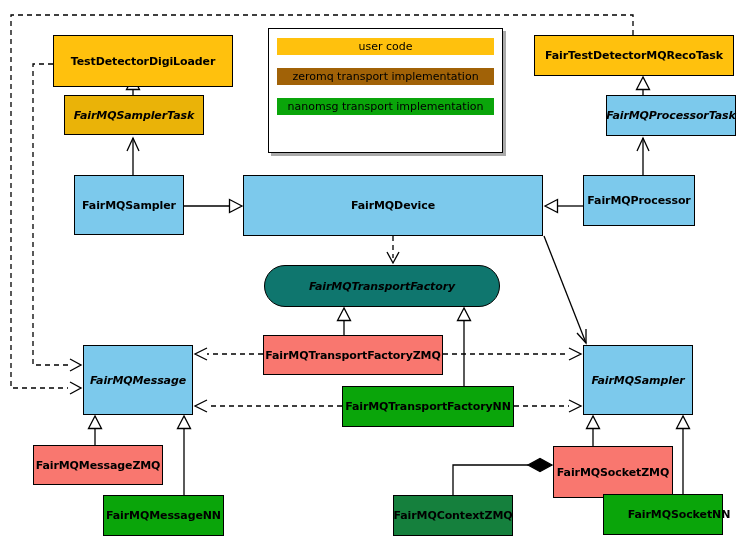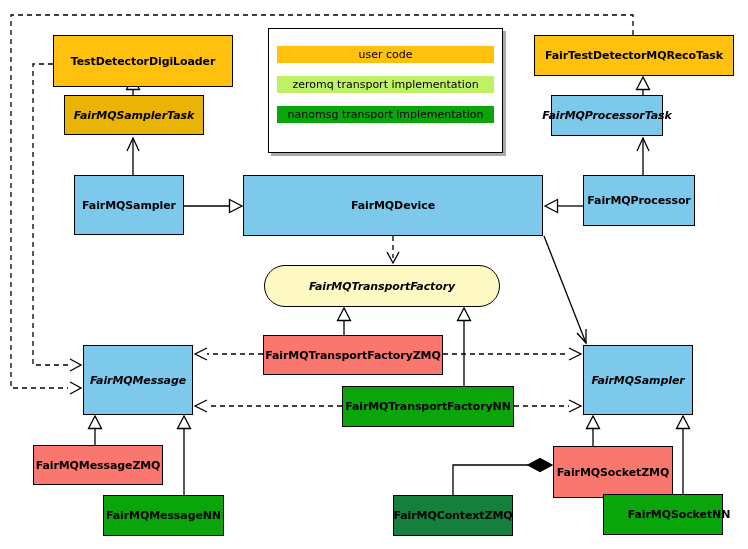--- a/index.html
+++ b/index.html
@@ -19,21 +19,21 @@
     font-size:11px;font-weight:bold;color:#000;
     white-space:nowrap;letter-spacing:-0.1px;
     text-align:center;
   }
   .node.abstract{font-style:italic;}
   .legend{
     position:absolute;left:268px;top:28px;width:235px;height:125px;
     box-sizing:border-box;background:#fff;border:1.6px solid #000;
     box-shadow:3px 3px 0 #aaaaaa;
     display:flex;flex-direction:column;gap:13px;
-    padding:17px 8px;
+    padding:9px 8px;
   }
   .legend-bar{
     height:17px;flex:0 0 17px;
     display:flex;align-items:center;justify-content:center;
     font-size:11px;color:#000;white-space:nowrap;
   }
   .wire{stroke:#000;stroke-width:1.3;fill:none;}
   .wire.dashed{stroke-dasharray:5 4;}
   .tri{fill:#fff;stroke:#000;stroke-width:1.3;}
   .diamond{fill:#000;stroke:#000;stroke-width:1.3;}
@@ -146,39 +146,39 @@
     </g>
 
     <g>
       <path class="wire" d="M453,495 L453,465 L528,465"></path>
       <polygon class="diamond" points="552,465 540,458.5 528,465 540,471.5"></polygon>
     </g>
   </svg>
 
   <div class="legend">
     <div class="legend-bar" style="background-color: rgb(255, 193, 13);">user code</div>
-    <div class="legend-bar" style="background-color: #bef264;">zeromq transport implementation</div>
+    <div class="legend-bar" style="background-color: #a16207;">zeromq transport implementation</div>
     <div class="legend-bar" style="background-color: rgb(10, 165, 10);">nanomsg transport implementation</div>
   </div>
 
   <div class="node" style="left: 53px; top: 35px; width: 180px; height: 52px; background-color: rgb(255, 193, 13);">TestDetectorDigiLoader</div>
 
   <div class="node" style="left: 534px; top: 35px; width: 200px; height: 41px; background-color: rgb(255, 193, 13);">FairTestDetectorMQRecoTask</div>
 
   <div class="node abstract" style="left: 64px; top: 95px; width: 140px; height: 40px; background-color: #eab308;">FairMQSamplerTask</div>
 
-  <div class="node abstract" style="left: 551px; top: 95px; width: 112px; height: 41px; background-color: rgb(124, 201, 236);">FairMQProcessorTask</div>
+  <div class="node abstract" style="left: 606px; top: 95px; width: 130px; height: 41px; background-color: rgb(124, 201, 236);">FairMQProcessorTask</div>
 
   <div class="node" style="left: 74px; top: 175px; width: 110px; height: 60px; background-color: rgb(124, 201, 236);">FairMQSampler</div>
 
   <div class="node" style="left: 243px; top: 175px; width: 300px; height: 61px; background-color: rgb(124, 201, 236);">FairMQDevice</div>
 
   <div class="node" style="left: 583px; top: 175px; width: 112px; height: 51px; background-color: rgb(124, 201, 236);">FairMQProcessor</div>
 
-  <div class="node abstract" style="left: 264px; top: 265px; width: 236px; height: 42px; background-color: #fef9c3; border-radius: 21px;">FairMQTransportFactory</div>
+  <div class="node abstract" style="left: 264px; top: 265px; width: 236px; height: 42px; background-color: #0f766e; border-radius: 21px;">FairMQTransportFactory</div>
 
   <div class="node" style="left: 263px; top: 335px; width: 180px; height: 40px; background-color: rgb(249, 119, 111);">FairMQTransportFactoryZMQ</div>
 
   <div class="node" style="left: 342px; top: 386px; width: 172px; height: 41px; background-color: rgb(10, 165, 10);">FairMQTransportFactoryNN</div>
 
   <div class="node abstract" style="left: 83px; top: 345px; width: 110px; height: 70px; background-color: rgb(124, 201, 236);">FairMQMessage</div>
 
   <div class="node abstract" style="left: 583px; top: 345px; width: 110px; height: 70px; background-color: rgb(124, 201, 236);">FairMQSampler</div>
 
   <div class="node" style="left: 33px; top: 445px; width: 130px; height: 40px; background-color: rgb(249, 119, 111);">FairMQMessageZMQ</div>

